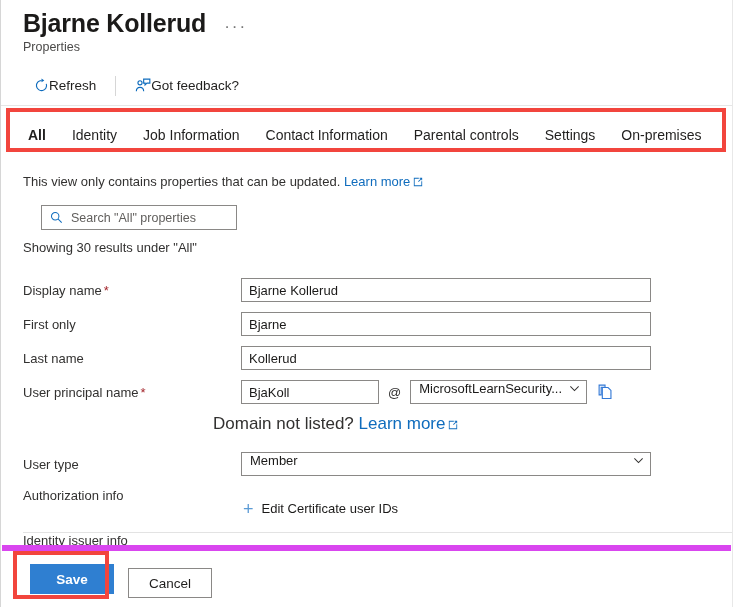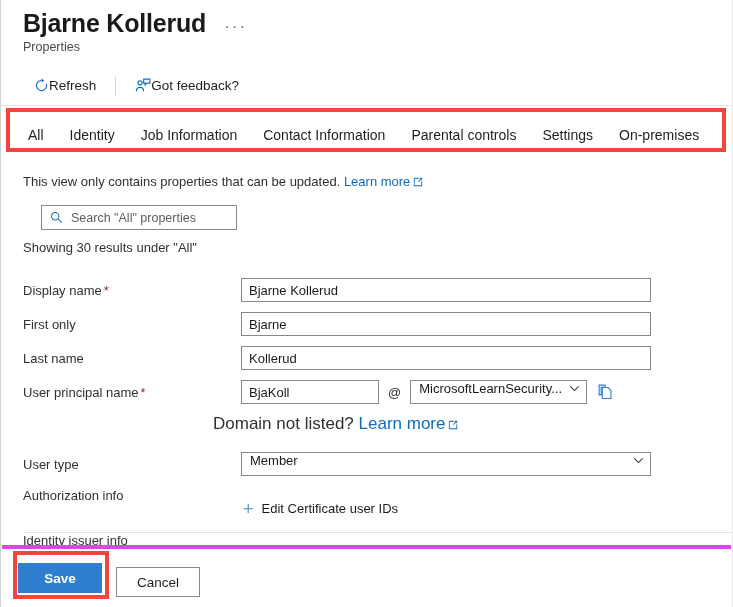--- a/index.html
+++ b/index.html
@@ -94,21 +94,21 @@
   }
 
   .tab {
     font-size: 14px;
     color: #201f1e;
     padding: 6px 13px 10px 13px;
     cursor: pointer;
     position: relative;
     white-space: nowrap;
   }
-  .tab.active { font-weight: normal; }
+  .tab.active { font-weight: bold; }
   .tab.active::after {
     content: "";
     position: absolute;
     left: 12px; right: 12px; bottom: 2px;
     height: 2.5px;
     background: #0078d4;
   }
 
   
   .annot {
@@ -254,24 +254,24 @@
     align-items: flex-start;
   }
   .clipped .prop-label { font-size: 13px; color: #323130; }
 
   
   .footer {
     position: absolute;
     left: 1px; right: 1px; bottom: 0;
     height: 62px;
     background: #ffffff;
-    border-top: 4px solid #d946ef;
-    display: flex;
-    align-items: center;
-    padding-left: 16px;
+    border-top: 6px solid #d946ef;
+    display: flex;
+    align-items: center;
+    padding-left: 28px;
     gap: 14px;
   }
   .btn {
     height: 30px;
     min-width: 84px;
     font-family: "Liberation Sans", sans-serif;
     font-size: 13.5px;
     cursor: pointer;
     border: 1px solid transparent;
     padding: 0 14px;

